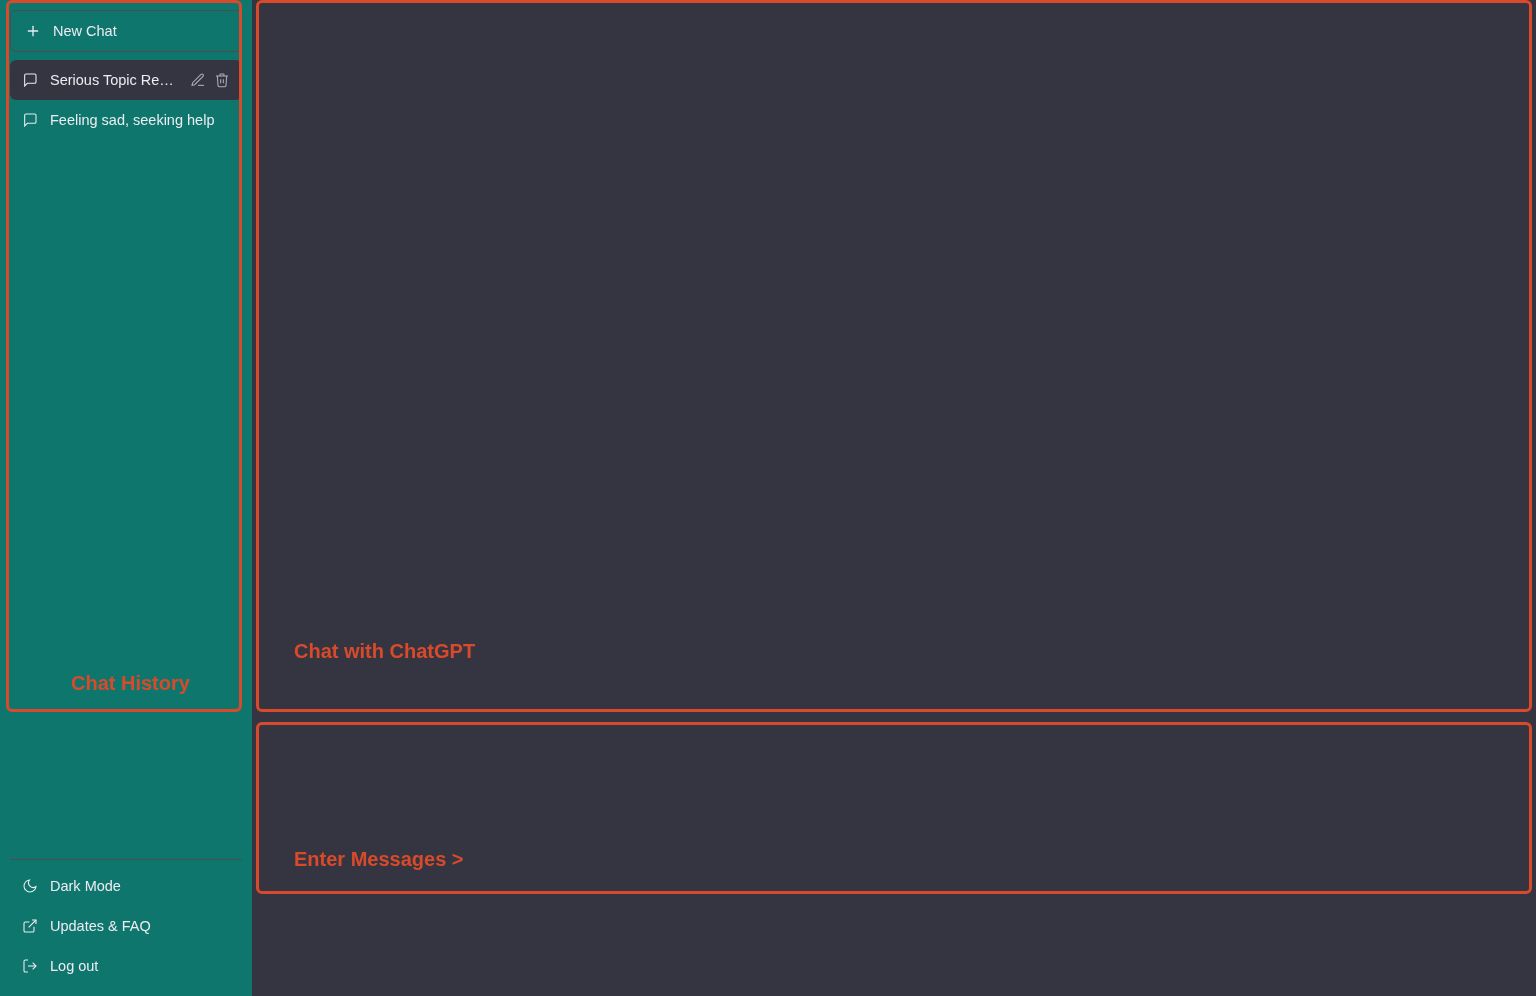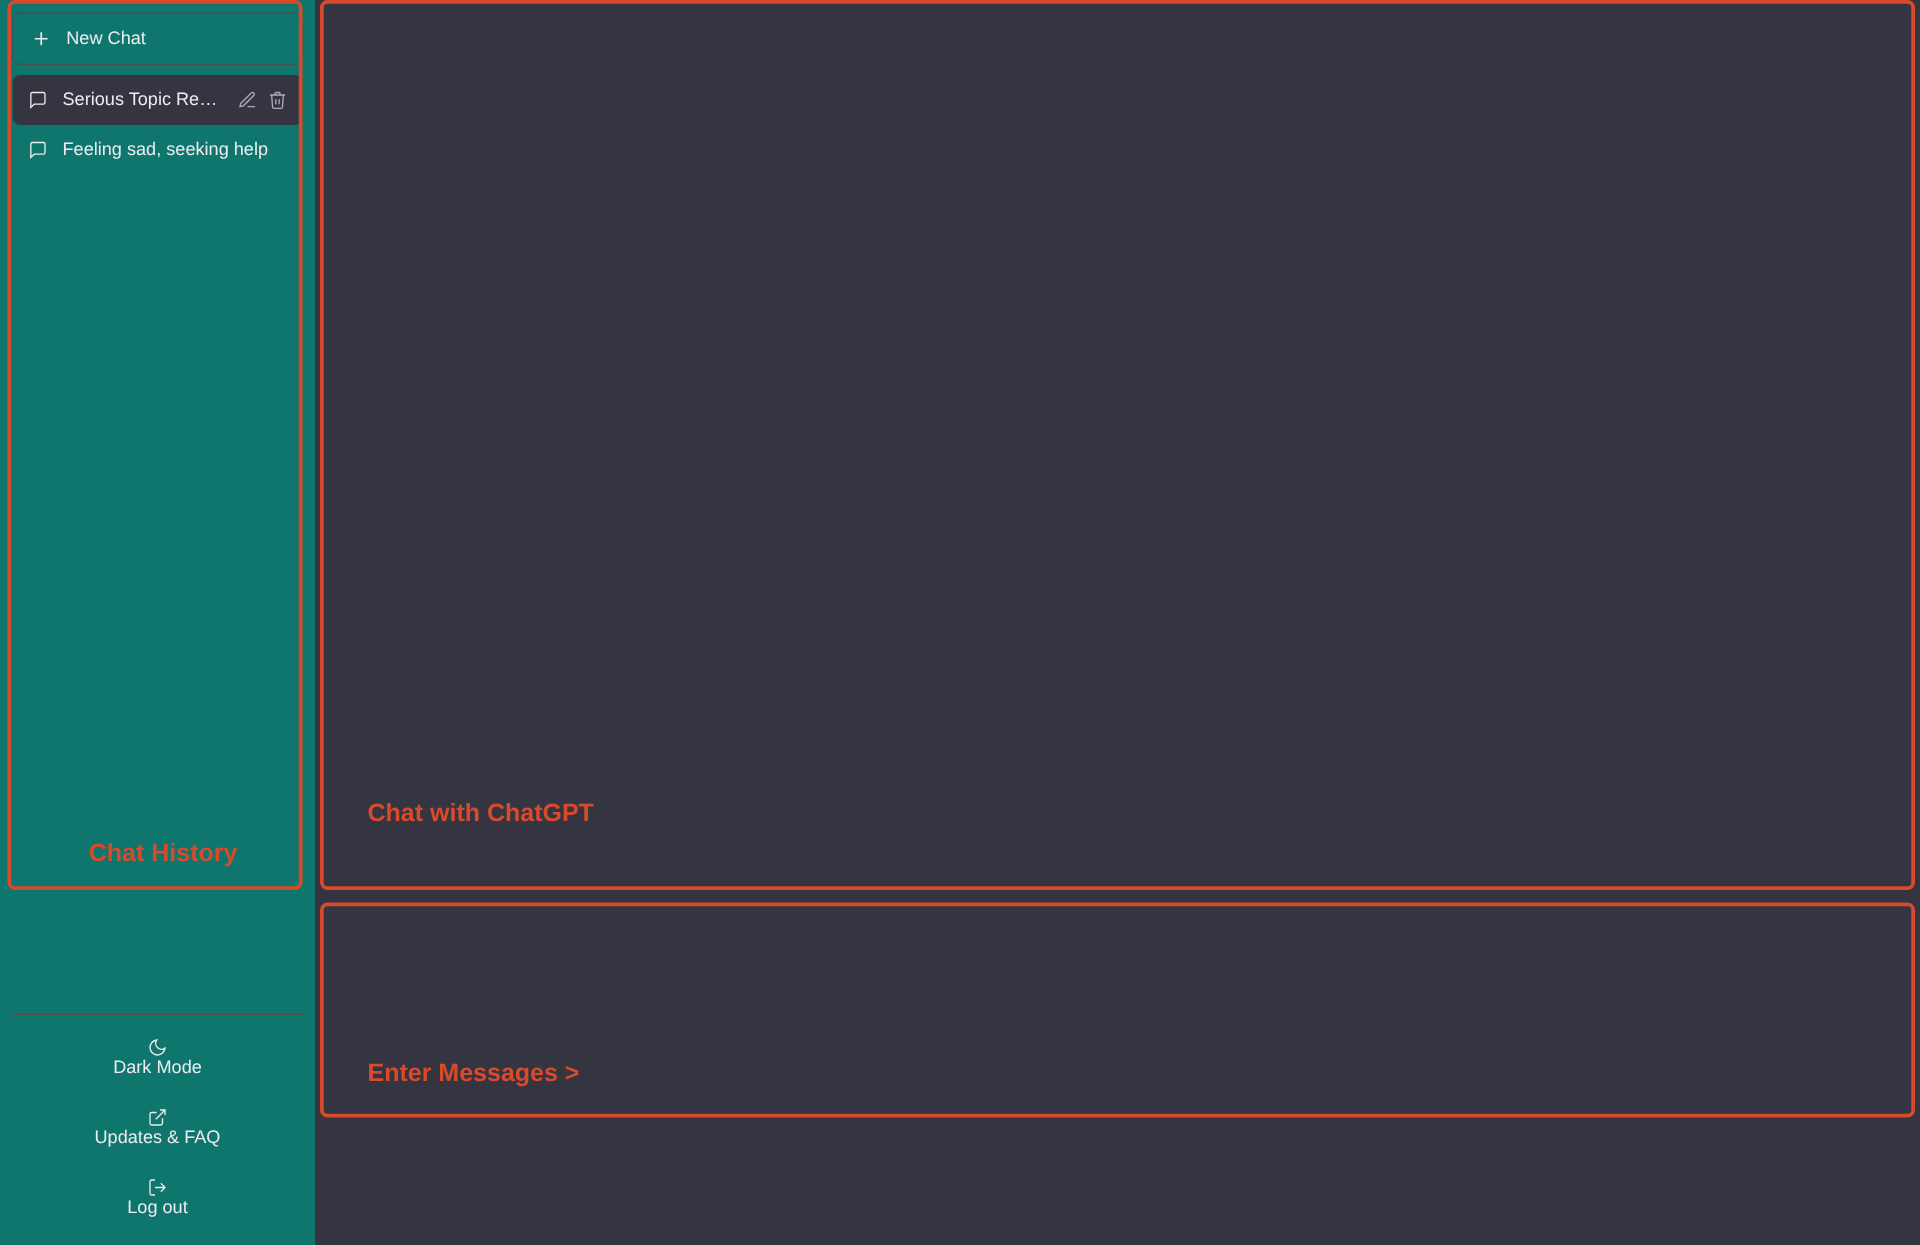--- a/index.html
+++ b/index.html
@@ -53,27 +53,26 @@
 
   .sidebar-footer {
     border-top: 1px solid #4d4d4f;
     padding-top: 6px;
     display:flex;
     flex-direction:column;
   }
   .footer-item {
     display:flex;
     align-items:center;
-    gap:0;
+    gap:12px;
     padding: 12px 12px;
     font-size: 14.5px;
     cursor:pointer;
     color:#ececf1;
     border-radius:6px;
-    flex-direction:column;
   }
   .footer-item svg { width:16px; height:16px; stroke:#ececf1; stroke-width:1.6; fill:none; flex-shrink:0;}
 
   
   .anno-box {
     position:absolute;
     border:3px solid #d94a2b;
     border-radius:6px;
     pointer-events:none;
     z-index:50;

